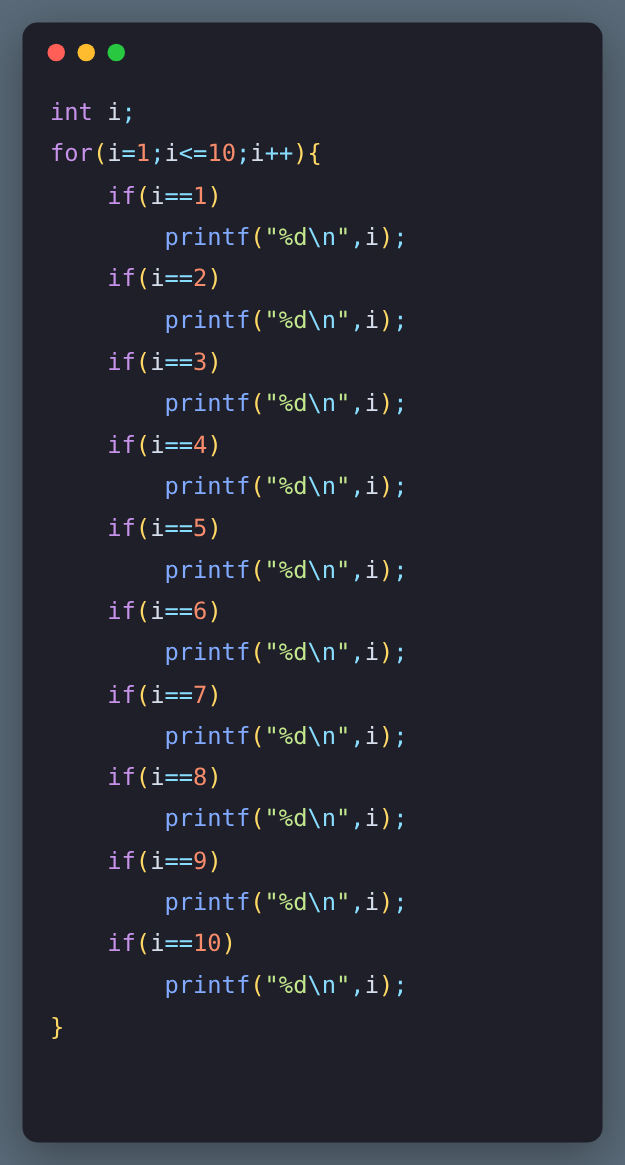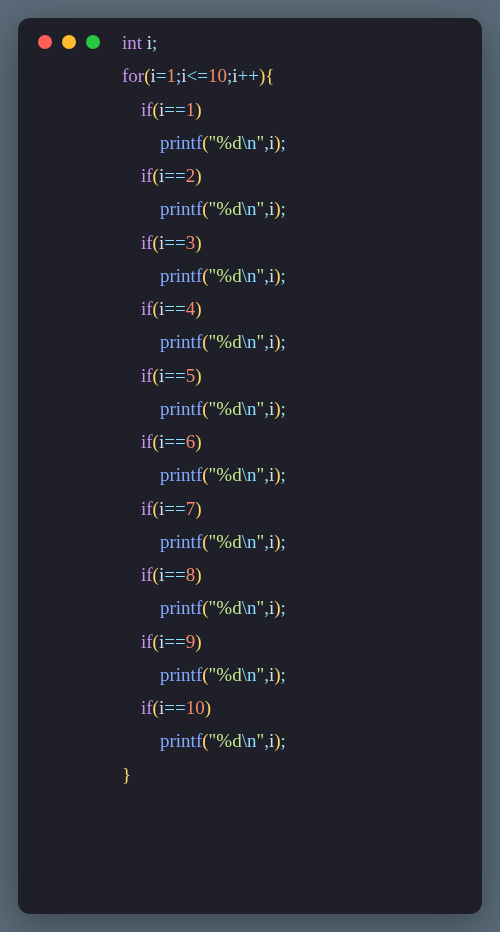--- a/index.html
+++ b/index.html
@@ -14,22 +14,21 @@
     position: absolute;
     left: 18px;
     top: 18px;
     right: 18px;
     bottom: 18px;
     background: #1e1f29;
     border-radius: 12px;
     box-shadow: 0 10px 40px rgba(0,0,0,0.35);
     overflow: hidden;
     display: flex;
-    flex-direction: row;
-    font-family: Liberation Serif, serif;
+    flex-direction: column;
   }
   .titlebar {
     height: 48px;
     display: flex;
     align-items: center;
     padding-left: 20px;
     gap: 10px;
   }
   .traffic-dot {
     width: 14px;

